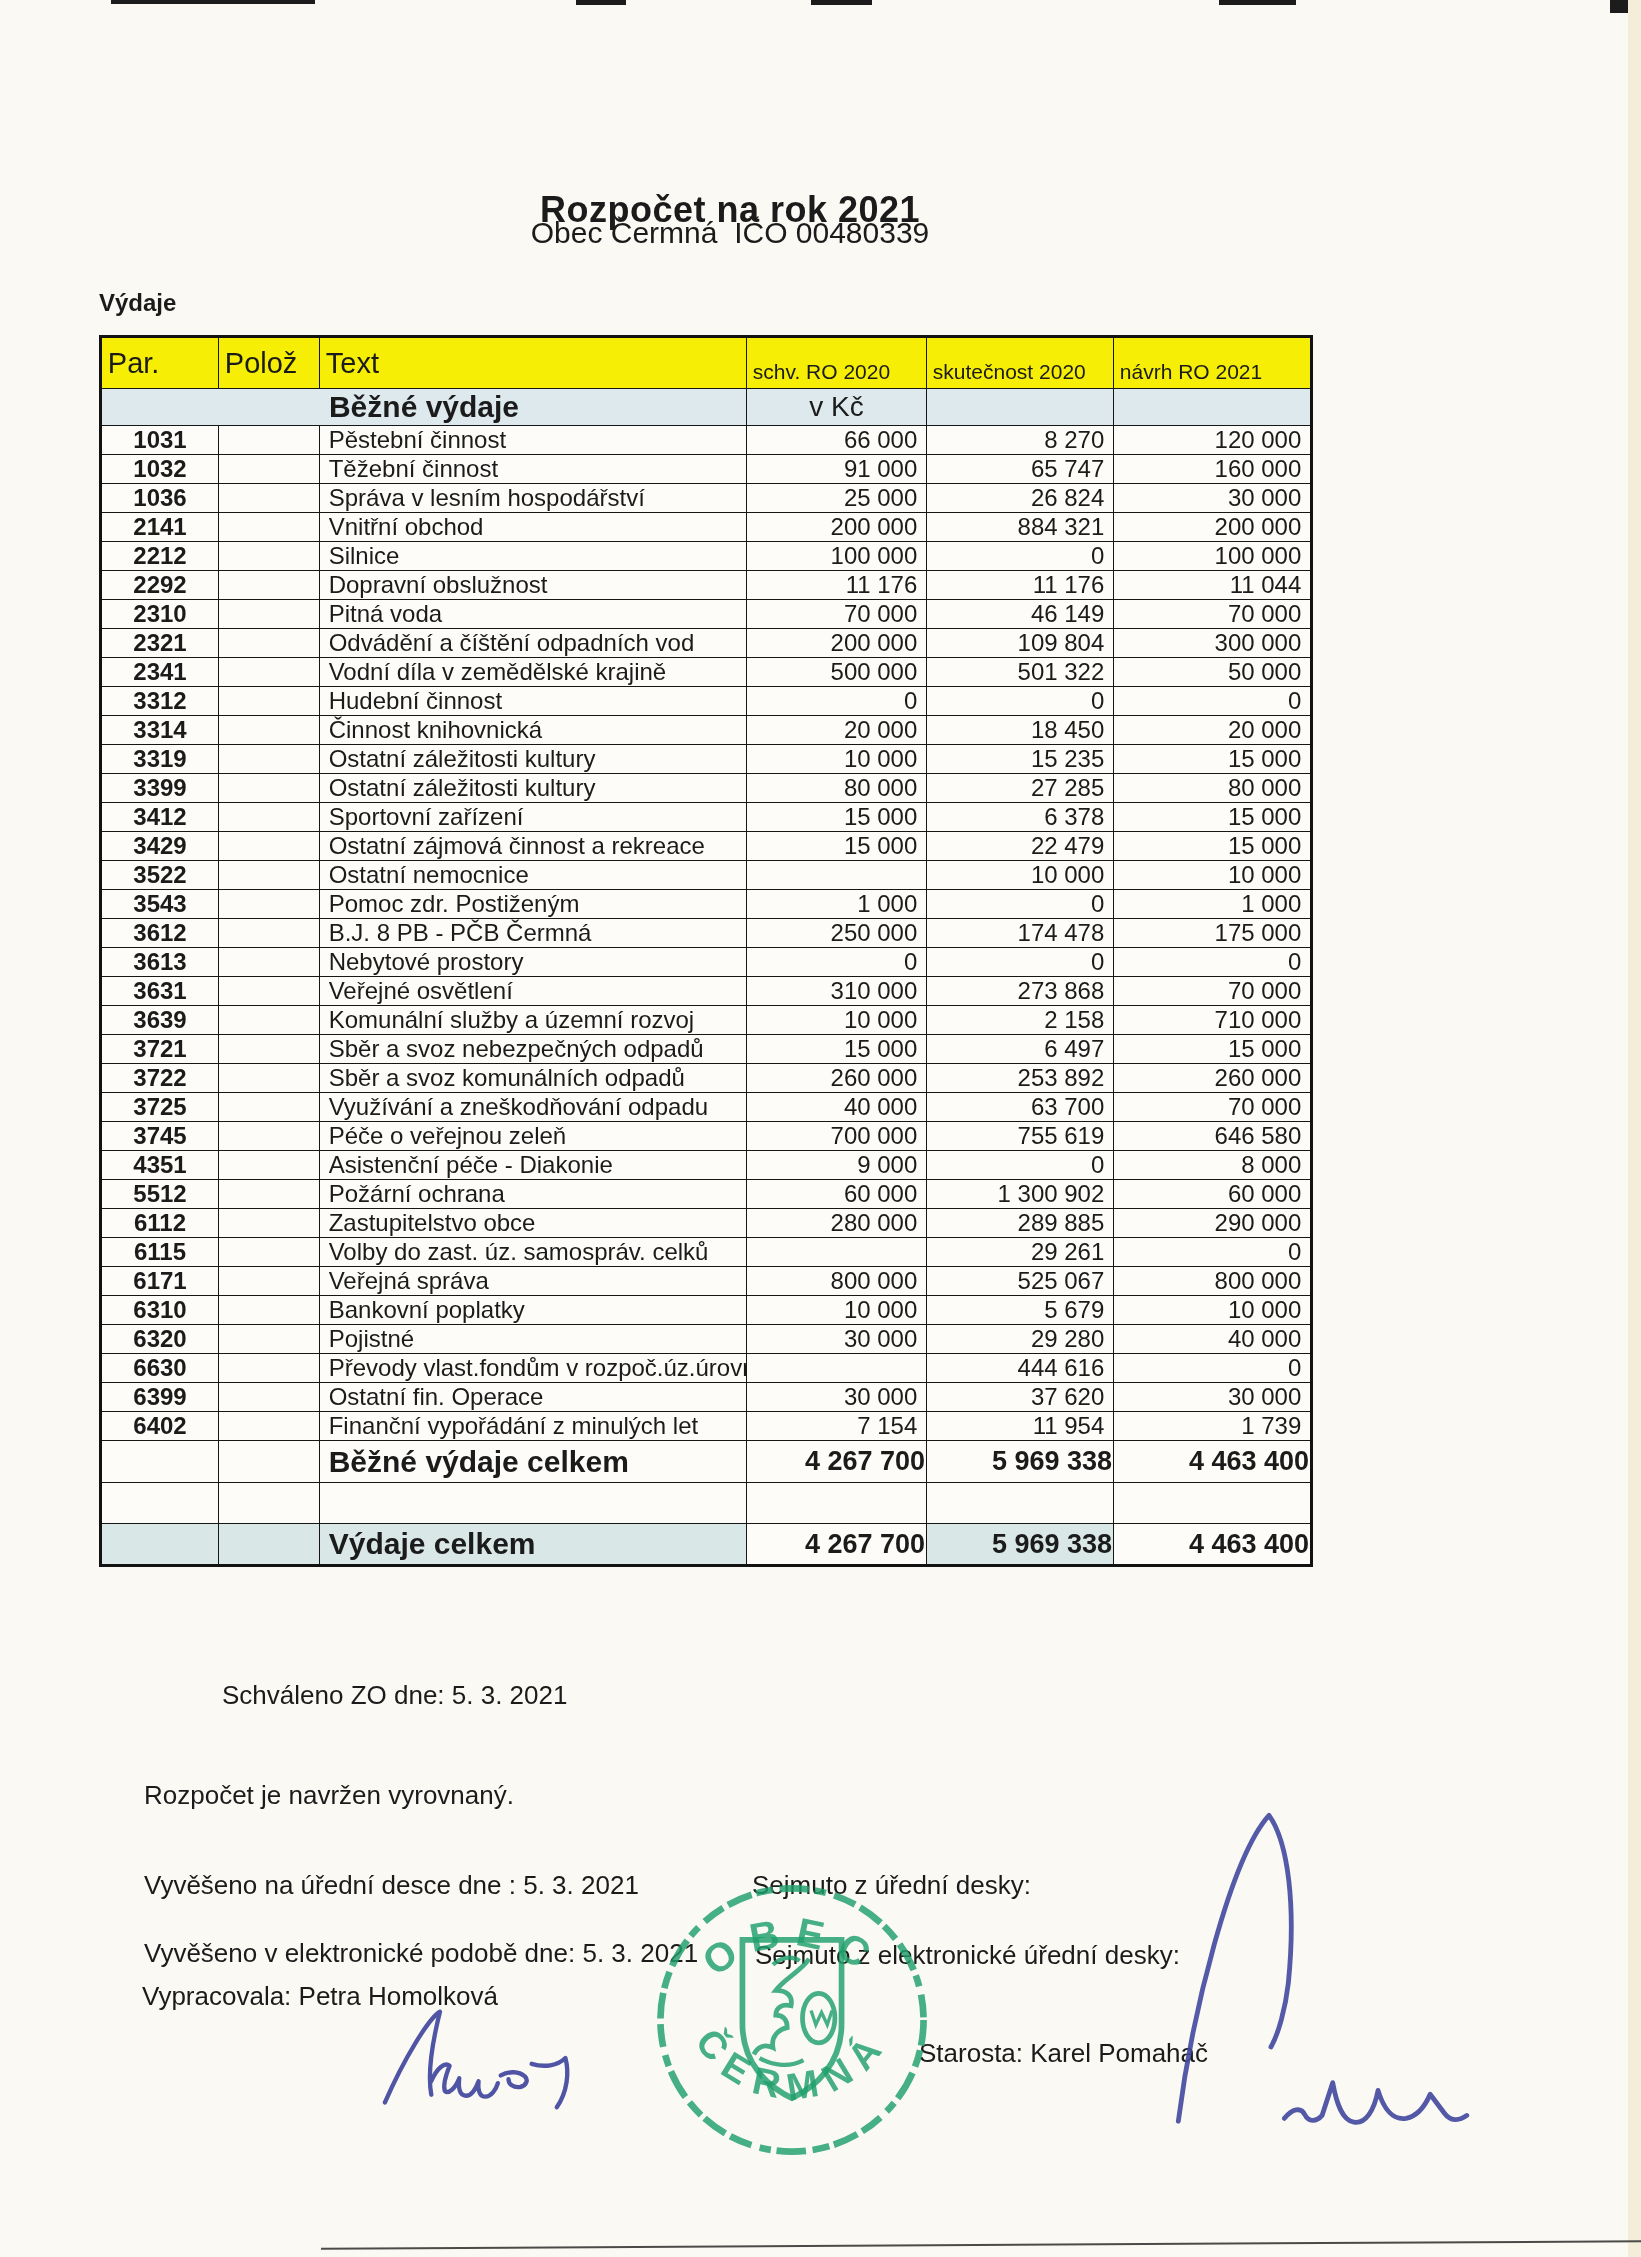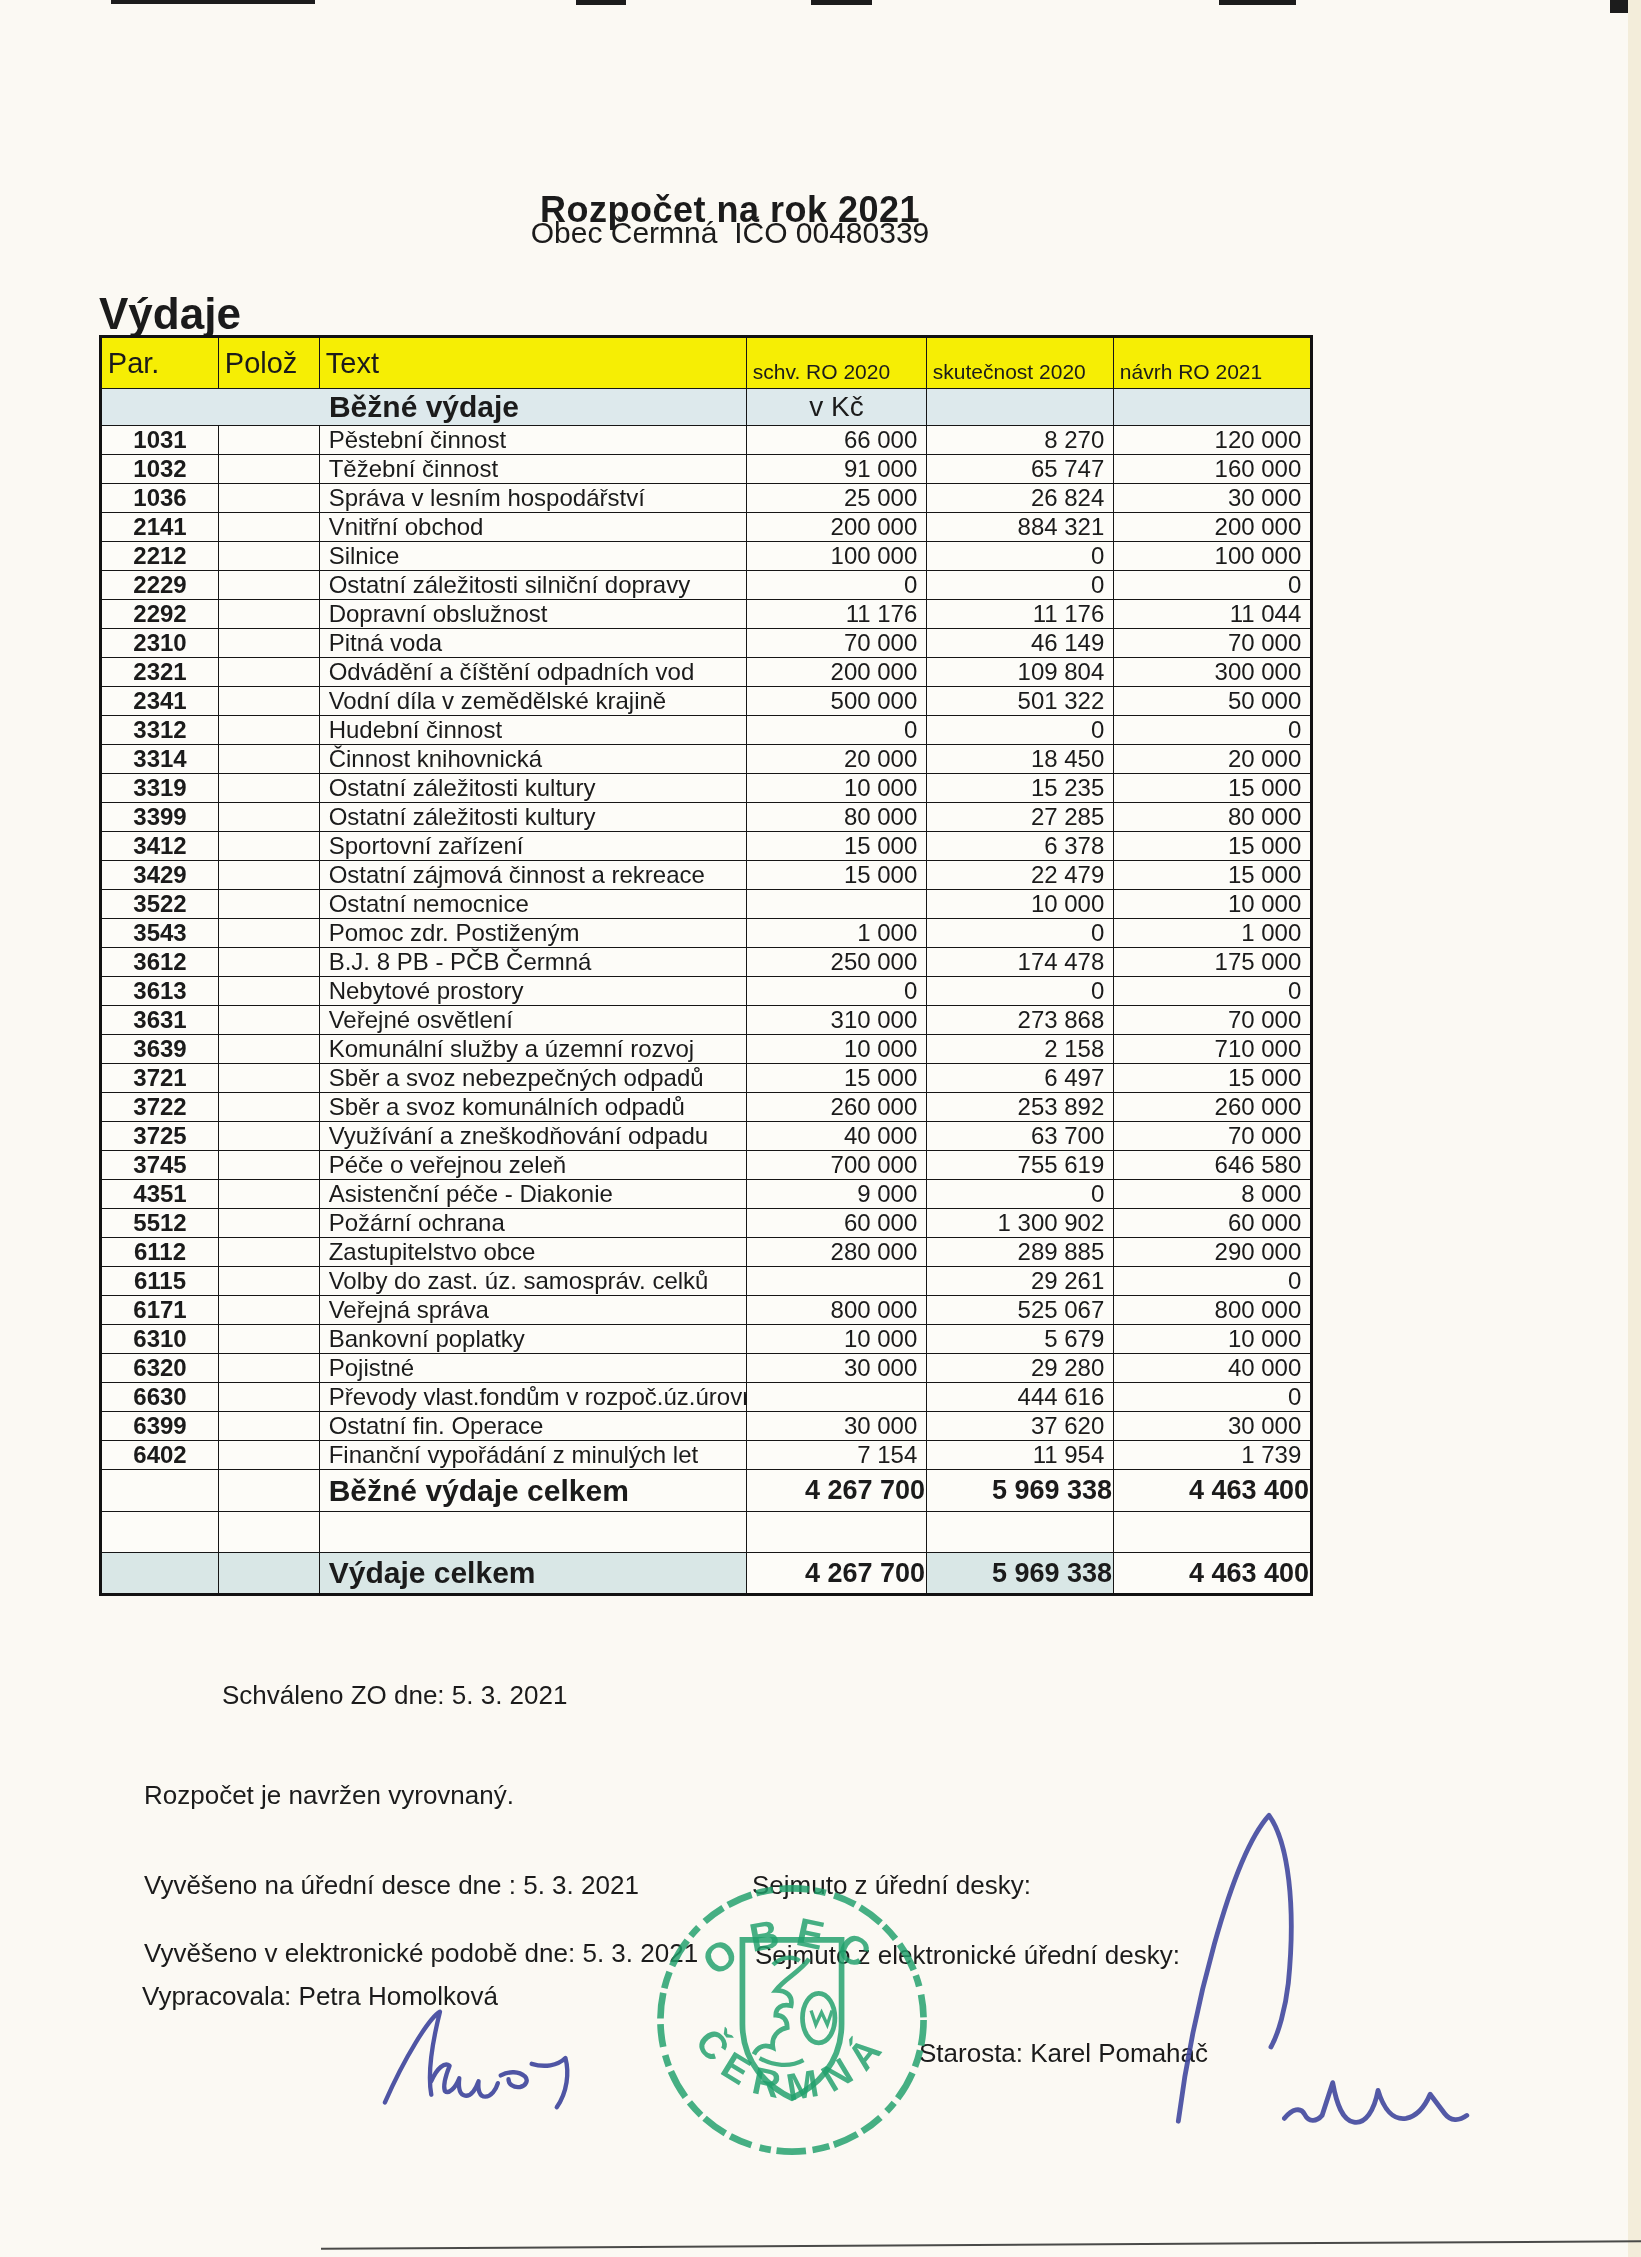--- a/index.html
+++ b/index.html
@@ -6,21 +6,21 @@
   .page {
     position:relative; width:1641px; height:2257px;
     background:#fbf9f3;
     font-family:"Liberation Sans", sans-serif;
     color:#1b1b1b;
     overflow:hidden;
   }
   
   .doc-title { position:absolute; top:189px; left:0; width:1460px; text-align:center; font-size:36px; font-weight:bold; letter-spacing:0.5px; }
   .doc-subtitle { position:absolute; top:216px; left:0; width:1460px; text-align:center; font-size:30px; white-space:pre; }
-  .section-heading { position:absolute; left:99px; top:289px; font-size:44px; font-weight:bold;text-align:center; }
+  .section-heading { position:absolute; left:99px; top:289px; font-size:24px; font-weight:bold;text-align:center; }
 
   
   table.budget { position:absolute; left:99px; top:335px; width:1211px; border-collapse:collapse; table-layout:fixed; background:#fdfcf8; }
   table.budget { border:3.9px solid #121212; }
   table.budget td, table.budget th { border:1.9px solid #161616; overflow:hidden; white-space:nowrap; }
 
   tr.head-row { height:52px; }
   tr.head-row th { background:#f6ee04; text-align:left; font-weight:normal; padding:1px 5.8px; font-size:29px; }
   tr.head-row th.small { font-size:21px; font-weight:normal; padding-bottom:3.9px; vertical-align:bottom; }
 
@@ -134,28 +134,20 @@
         </tr>
         <tr class="data-row">
           <td class="c-par">2212</td>
           <td></td>
           <td class="c-text">Silnice</td>
           <td class="c-num">100 000</td>
           <td class="c-num">0</td>
           <td class="c-num">100 000</td>
         </tr>
         <tr class="data-row">
-          <td class="c-par">2229</td>
-          <td></td>
-          <td class="c-text">Ostatní záležitosti silniční dopravy</td>
-          <td class="c-num">0</td>
-          <td class="c-num">0</td>
-          <td class="c-num">0</td>
-        </tr>
-        <tr class="data-row">
           <td class="c-par">2292</td>
           <td></td>
           <td class="c-text">Dopravní obslužnost</td>
           <td class="c-num">11 176</td>
           <td class="c-num">11 176</td>
           <td class="c-num">11 044</td>
         </tr>
         <tr class="data-row">
           <td class="c-par">2310</td>
           <td></td>

